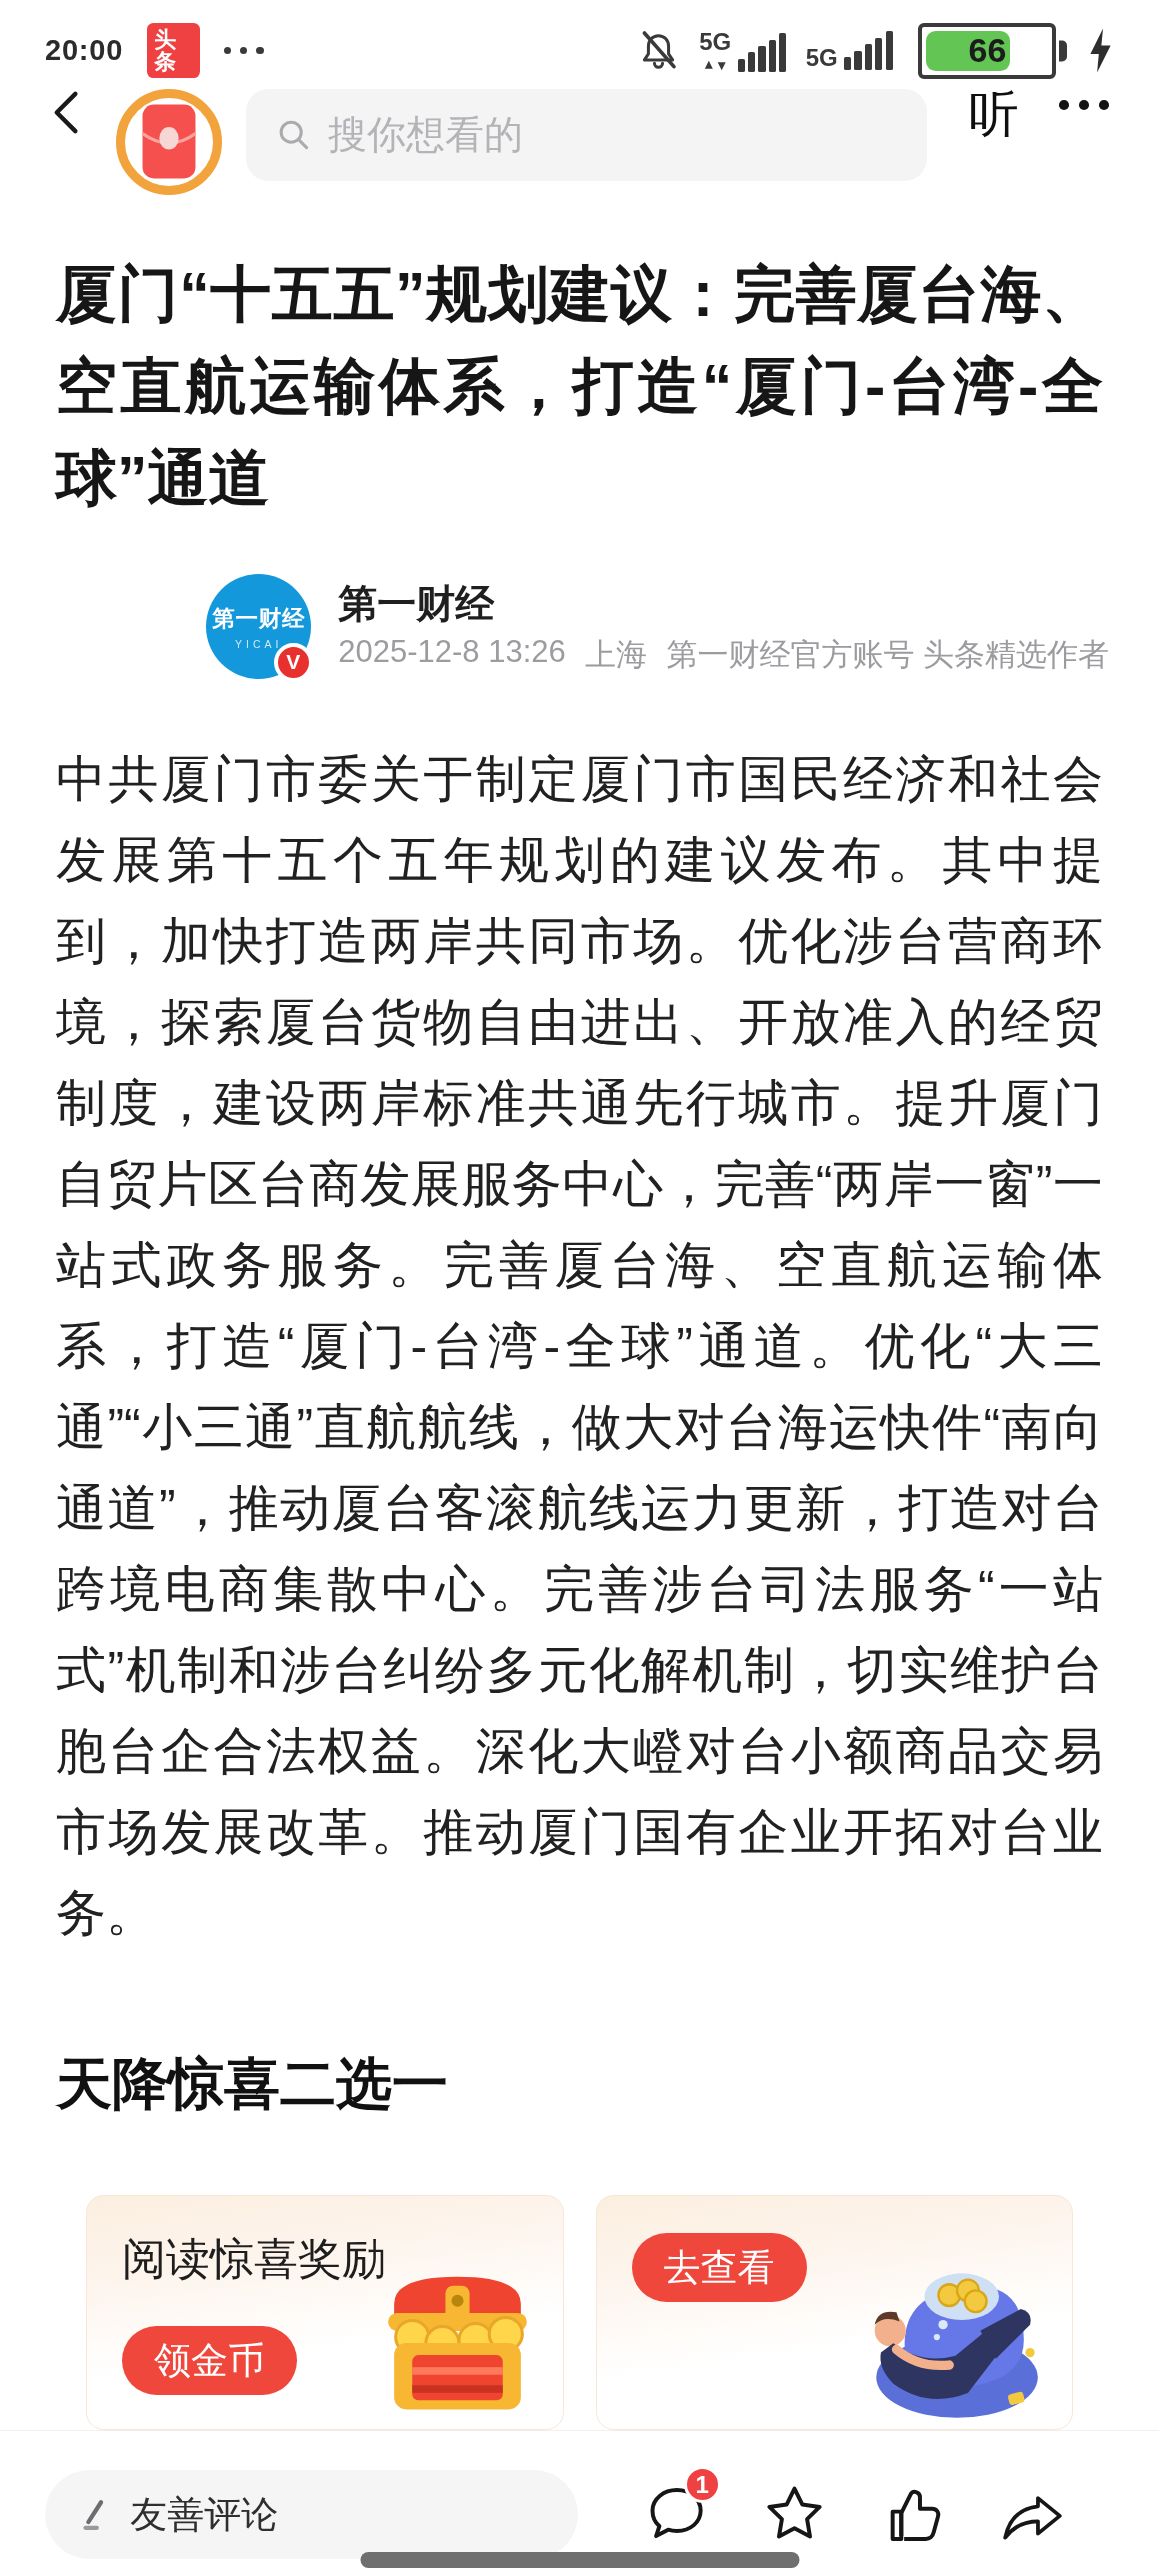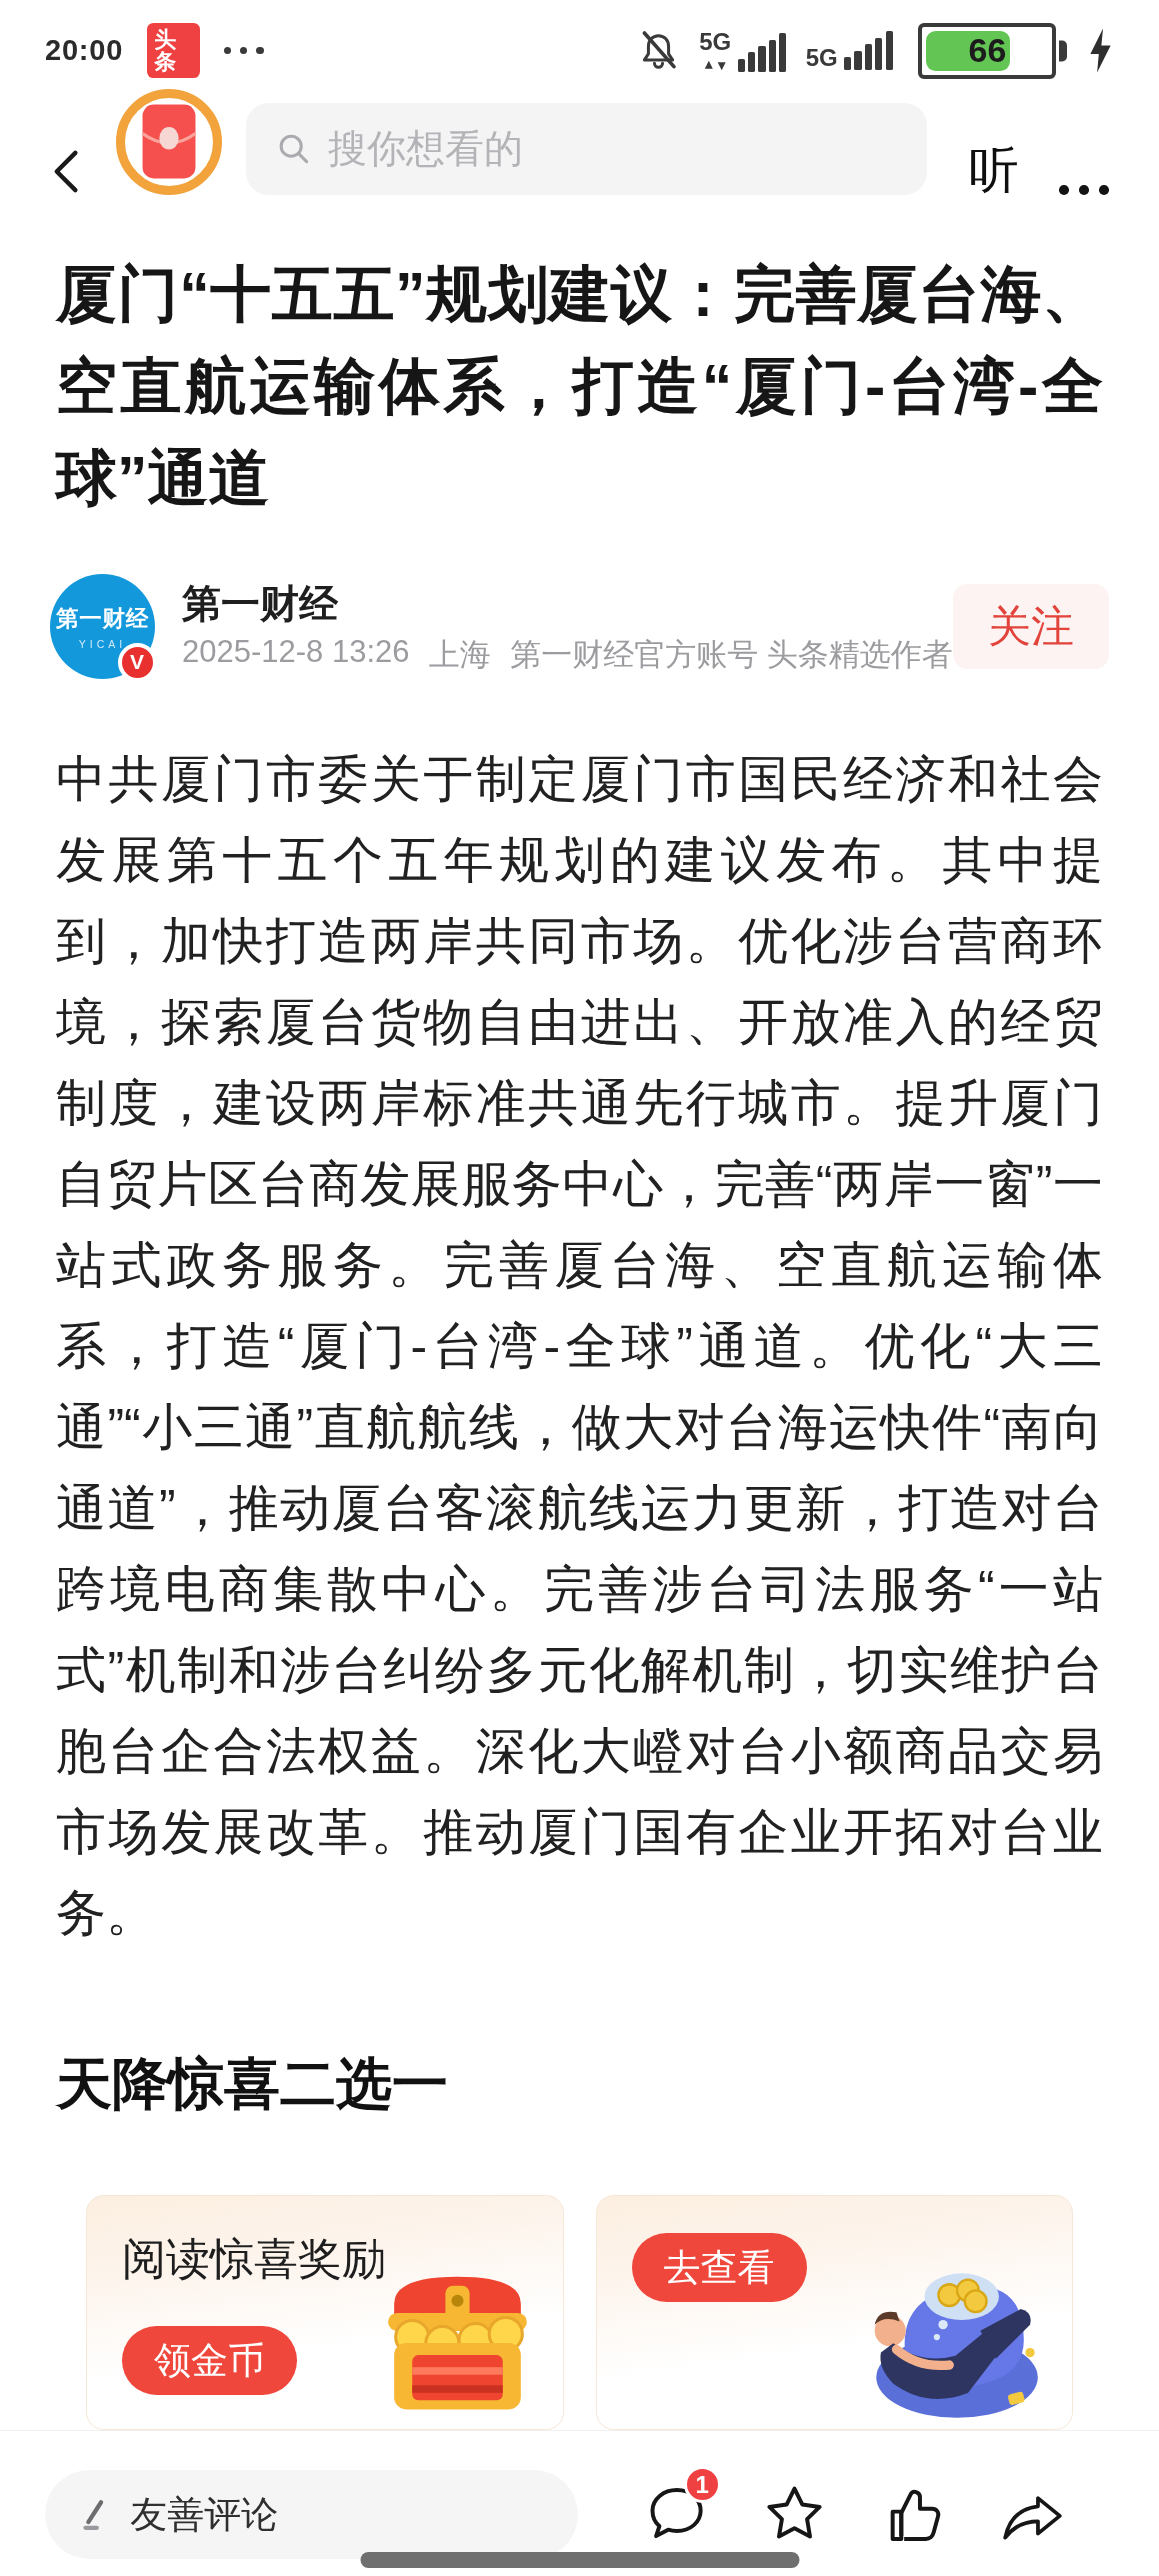--- a/index.html
+++ b/index.html
@@ -26,21 +26,21 @@
   .bars { display:flex; align-items:flex-end; gap:3.2px; }
   .bars i { width:7.2px; background:#3a3a3a; border-radius:1.6px; }
   .battery { position:relative; width:138px; height:56px; border:4.8px solid #3a3a3a; border-radius:6px;
     display:flex; align-items:center; justify-content:center; }
   .battery .fill { position:absolute; left:4px; top:4px; bottom:4px; width:64%; background:#62c554; border-radius:9.7px; }
   .battery .num { position:relative; font-size:34px; font-weight:600; color:#1c1c1c; }
   .battery .nub { position:absolute; right:-14.5px; top:50%; transform:translateY(-50%);
     width:8px; height:21px; background:#3a3a3a; border-radius:0 4.8px 4.8px 0; }
 
   
-  .header { height:127px; display:flex; align-items:flex-end; padding:8px 42px 8px 45px; gap:24px; }
+  .header { height:127px; display:flex; align-items:flex-start; padding:8px 42px 8px 45px; gap:24px; }
   .logo-ring { width:106px; height:106px; border:9.7px solid #f2a33c; border-radius:50%; background:#fff;
     display:flex; align-items:center; justify-content:center; flex:0 0 auto; }
   .search-pill { flex:1; height:92px; background:#f4f4f5; border-radius:22.5px;
     display:flex; align-items:center; padding:0 29px; gap:16px; }
   .search-pill input { flex:1; border:none; outline:none; background:transparent;
     font-size:39px; color:#222; font-family:inherit; }
   .search-pill input::placeholder { color:#b4b4b8; }
   .listen { font-size:50px; color:#0f0f0f; margin:0 11.3px 0 17.7px; line-height:1; cursor:pointer; }
   .hdr-dots { display:flex; gap:10.5px; margin:11.3px 8px 0 4.8px; }
   .hdr-dots i { width:9.7px; height:9.7px; border-radius:50%; background:#141414; }
@@ -199,21 +199,20 @@
       <span class="vbadge">V</span>
     </span>
     <span class="author-info">
       <div class="author-name">第一财经</div>
       <div class="author-meta">
         <span>2025-12-8 13:26</span>
         <span>上海</span>
         <span>第一财经官方账号 头条精选作者</span>
       </div>
     </span>
-    <span class="follow-btn">关注</span>
   </div>
 
   <p class="body-text">中共厦门市委关于制定厦门市国民经济和社会发展第十五个五年规划的建议发布。其中提到，加快打造两岸共同市场。优化涉台营商环境，探索厦台货物自由进出、开放准入的经贸制度，建设两岸标准共通先行城市。提升厦门自贸片区台商发展服务中心，完善“两岸一窗”一站式政务服务。完善厦台海、空直航运输体系，打造“厦门-台湾-全球”通道。优化“大三通”“小三通”直航航线，做大对台海运快件“南向通道”，推动厦台客滚航线运力更新，打造对台跨境电商集散中心。完善涉台司法服务“一站式”机制和涉台纠纷多元化解机制，切实维护台胞台企合法权益。深化大嶝对台小额商品交易市场发展改革。推动厦门国有企业开拓对台业务。</p>
 
   <h2 class="rewards-heading">天降惊喜二选一</h2>
   <div class="cards">
 
     <div class="card">
       <div class="card-title">阅读惊喜奖励</div>
       <span class="card-btn">领金币</span>

